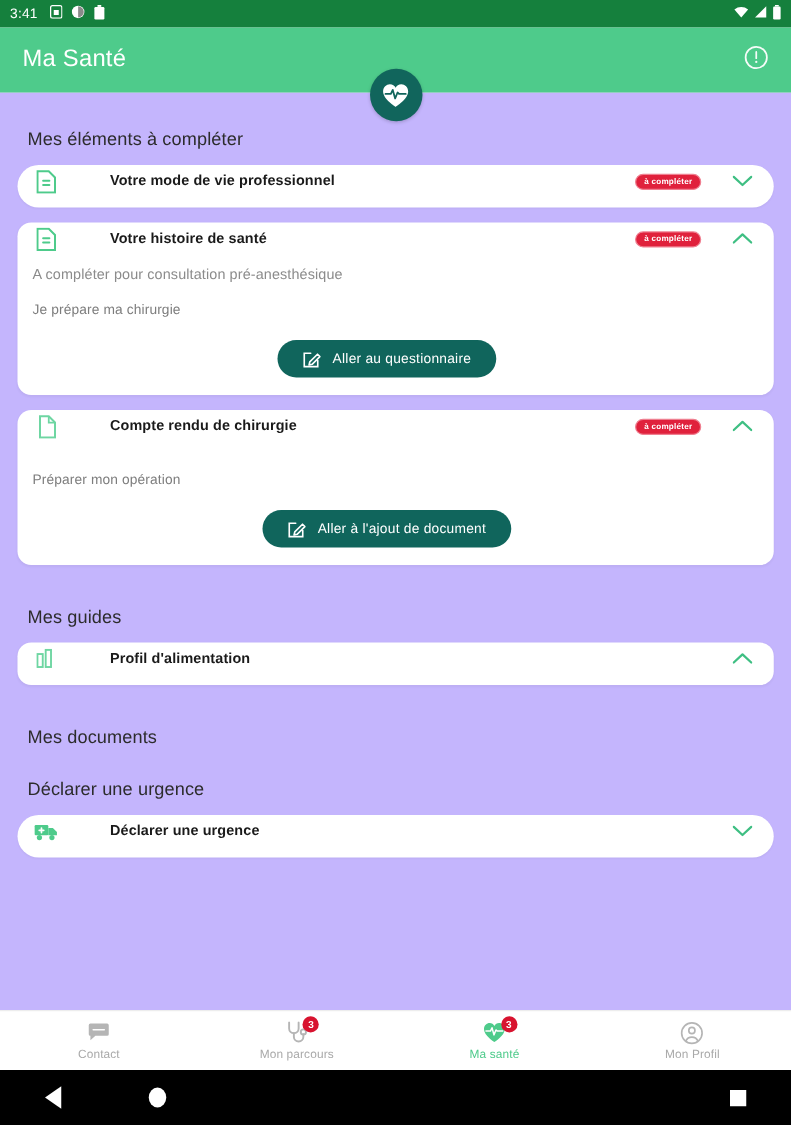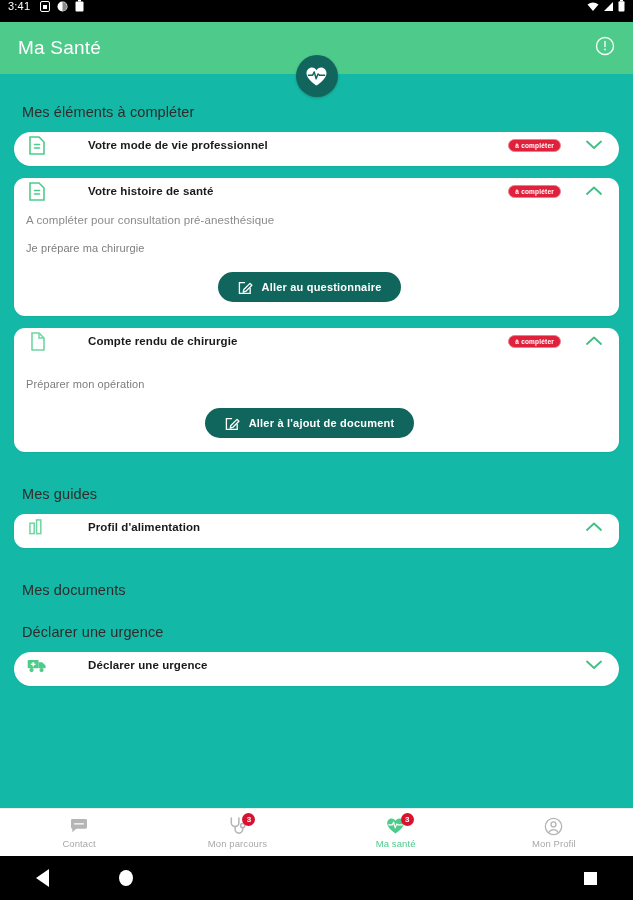--- a/index.html
+++ b/index.html
@@ -6,22 +6,22 @@
   html, body {
     width: 633px; height: 900px;
     font-family: "Liberation Sans", sans-serif;
     background: #f2eff0;
     overflow: hidden;
   }
   body { position: relative; display: flex; flex-direction: column; }
 
   
   .statusbar {
-    height: 22px; background: #000000; color: #ffffff;
-    display: flex; align-items: flex-start; padding: 0 8px;
+    height: 22px; background: #15803d; color: #ffffff;
+    display: flex; align-items: center; padding: 0 8px;
     font-size: 11px; flex: 0 0 22px;
   }
   .statusbar .time { font-size: 11px; letter-spacing: .2px; }
   .sb-icons { display: flex; align-items: center; gap: 7px; margin-left: 10px; }
   .sb-right { margin-left: auto; display: flex; align-items: center; gap: 4px; }
   .sb-ico { display: block; }
 
   
   .appbar {
     height: 52px; background: #4ecb8b; flex: 0 0 52px;
@@ -34,21 +34,21 @@
   
   .fab-logo {
     position: absolute; left: 50%; transform: translateX(-50%);
     top: 55px; width: 42px; height: 42px; border-radius: 50%;
     background: #11655c; display: flex; align-items: center; justify-content: center;
     z-index: 5; box-shadow: 0 1px 3px rgba(0,0,0,.2);
   }
 
   
   .content {
-    flex: 1 1 auto; background: #14b8a6; overflow: hidden;
+    flex: 1 1 auto; background: #c4b5fd; overflow: hidden;
     padding: 0 14px;
   }
   .section-title {
     font-size: 14.5px; color: #2c2c2c; font-weight: 400;
     padding: 22px 2px 12px 8px; letter-spacing: .1px;
   }
   .section-title.first { padding-top: 30px; }
 
   .card {
     background: #ffffff; border-radius: 11px; margin-bottom: 12px;
@@ -80,21 +80,21 @@
     font-size: 11.5px; color: #8b8b8b; padding: 2px 0 0 2px; letter-spacing: .1px;
   }
   .card-desc {
     font-size: 11px; color: #7d7d7d; padding: 16px 0 0 2px; letter-spacing: .1px;
   }
   .btn-row { display: flex; justify-content: center; padding-top: 18px; }
   .btn {
     background: #10655c; color: #ffffff; border: none; cursor: pointer;
     border-radius: 20px; height: 30px; padding: 0 20px;
     display: inline-flex; align-items: center; gap: 9px;
-    font-size: 11px; font-weight: bold; font-family: "Liberation Sans", sans-serif;
+    font-size: 11px; font-weight: normal; font-family: "Liberation Sans", sans-serif;
     letter-spacing: .2px;
   }
   .btn .bico { display: flex; }
 
   
   .bottomnav {
     flex: 0 0 48px; height: 48px; background: #ffffff;
     display: flex; align-items: center; border-top: 1px solid #ededed;
   }
   .navitem {

